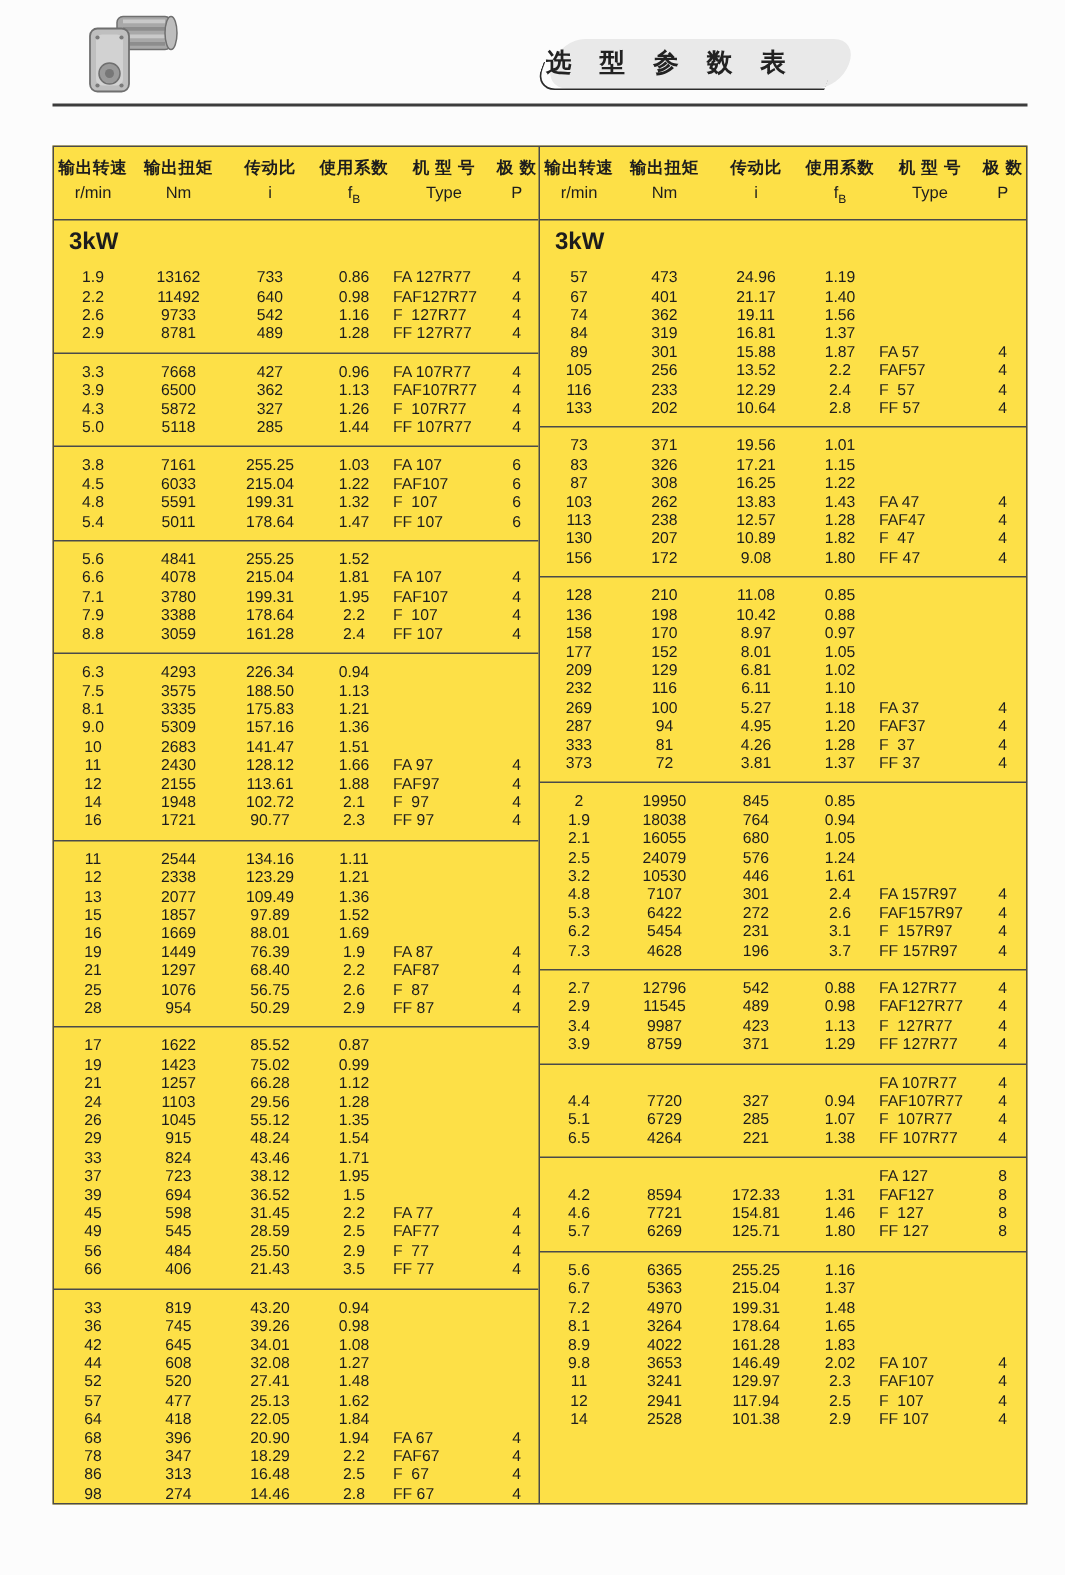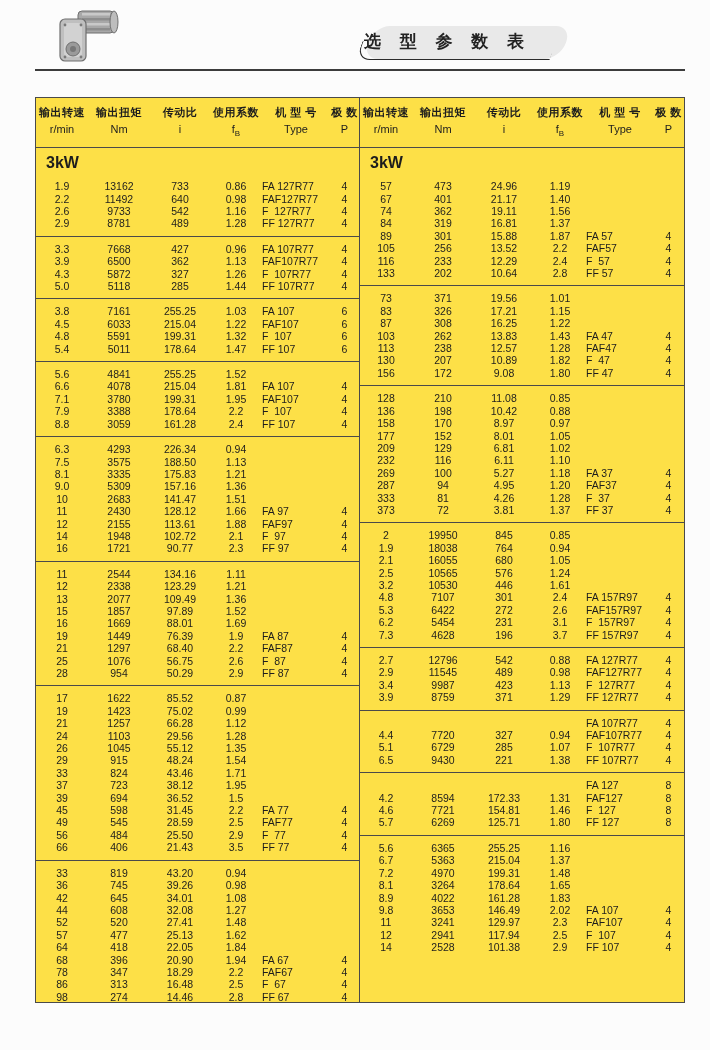--- a/index.html
+++ b/index.html
@@ -901,21 +901,21 @@
                   <div class="dcell c-factor">0.94</div>
                 </div>
                 <div class="drow">
                   <div class="dcell c-speed">2.1</div>
                   <div class="dcell c-torque">16055</div>
                   <div class="dcell c-ratio">680</div>
                   <div class="dcell c-factor">1.05</div>
                 </div>
                 <div class="drow">
                   <div class="dcell c-speed">2.5</div>
-                  <div class="dcell c-torque">10565</div>
+                  <div class="dcell c-torque">24079</div>
                   <div class="dcell c-ratio">576</div>
                   <div class="dcell c-factor">1.24</div>
                 </div>
                 <div class="drow">
                   <div class="dcell c-speed">3.2</div>
                   <div class="dcell c-torque">10530</div>
                   <div class="dcell c-ratio">446</div>
                   <div class="dcell c-factor">1.61</div>
                 </div>
                 <div class="drow">
@@ -1017,21 +1017,21 @@
                   <div class="dcell c-factor">0.94</div>
                 </div>
                 <div class="drow">
                   <div class="dcell c-speed">5.1</div>
                   <div class="dcell c-torque">6729</div>
                   <div class="dcell c-ratio">285</div>
                   <div class="dcell c-factor">1.07</div>
                 </div>
                 <div class="drow">
                   <div class="dcell c-speed">6.5</div>
-                  <div class="dcell c-torque">9430</div>
+                  <div class="dcell c-torque">4264</div>
                   <div class="dcell c-ratio">221</div>
                   <div class="dcell c-factor">1.38</div>
                 </div>
               </div>
               <div class="types-box">
                 <div class="trow">
                   <div class="tcell c-type">FA 107R77</div>
                   <div class="pcell c-poles">4</div>
                 </div>
                 <div class="trow">

